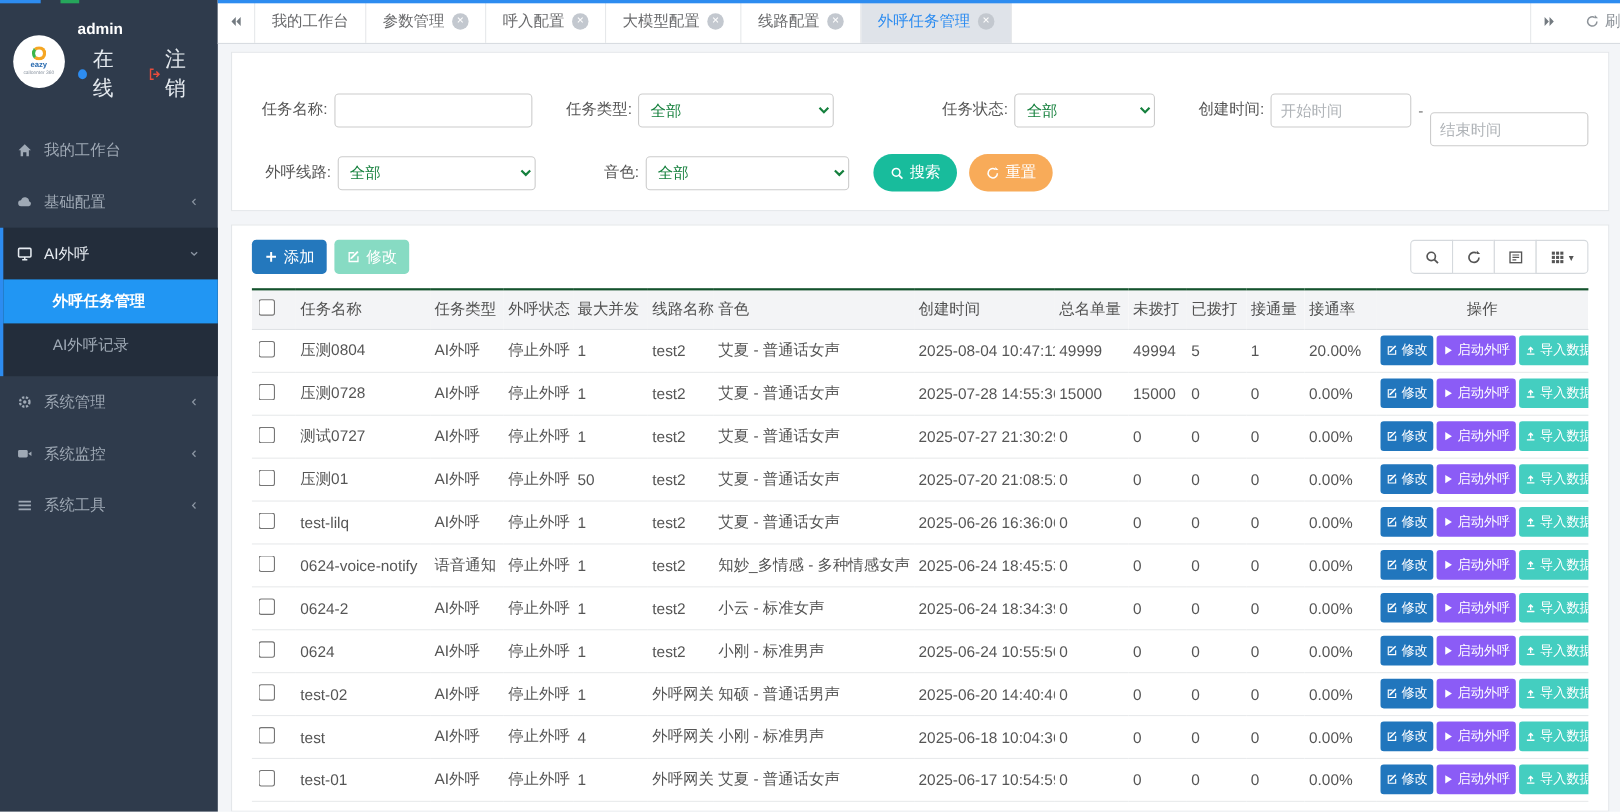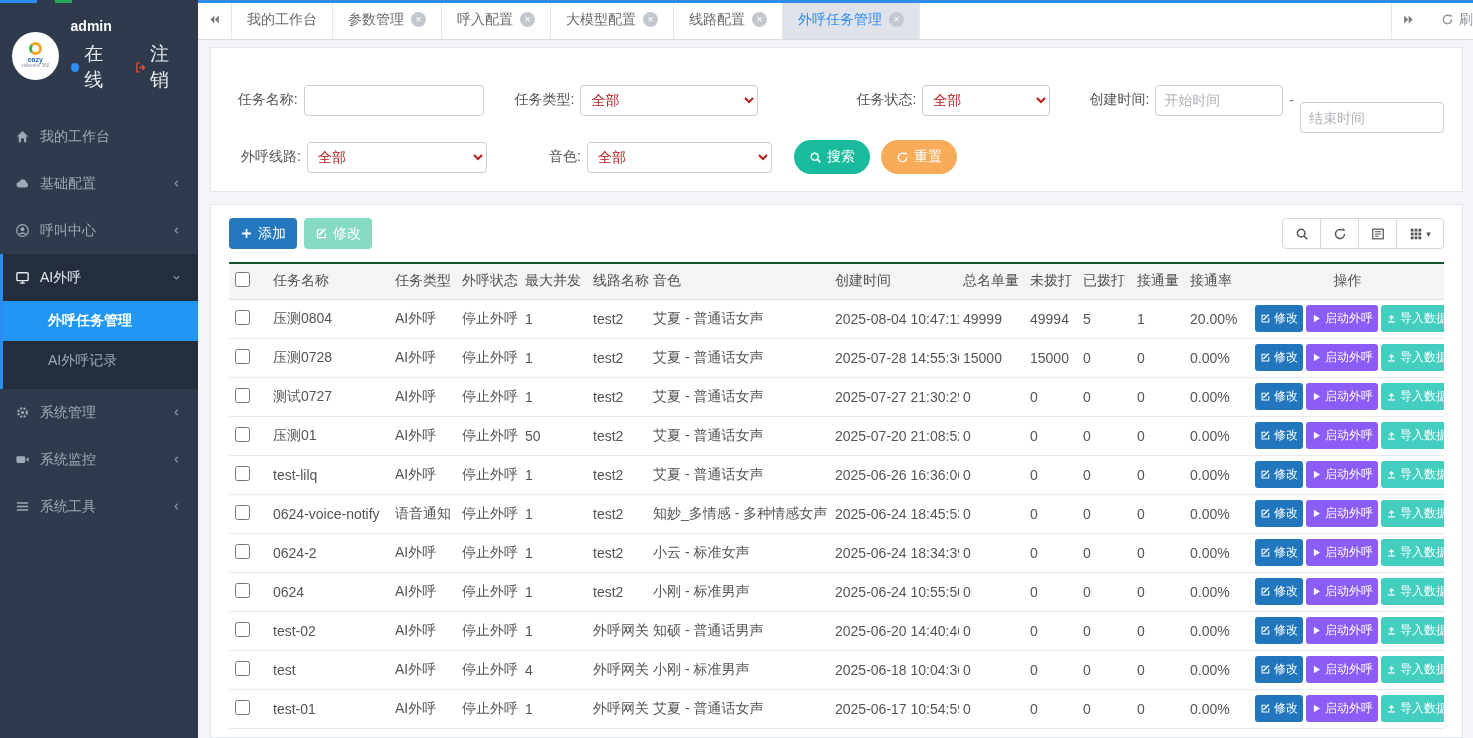--- a/index.html
+++ b/index.html
@@ -51,21 +51,21 @@
   .tab.active { background:#dfe3e9; color:#2d8cf0; }
   .tab-close { width:15px; height:15px; border-radius:50%; background:#c3c8cf; color:#fff; font-size:11px; line-height:14px; text-align:center; cursor:pointer; }
   .tabbar-right { margin-left:auto; display:flex; align-items:stretch; }
   .refresh-btn { display:flex; align-items:center; gap:5px; color:#8d9399; padding:0 4px 0 16px; cursor:pointer; margin-right:-18px; white-space:nowrap; }
 
   .content { flex:1; padding:7px 10px 0 12px; display:flex; flex-direction:column; overflow:hidden; }
   .filter-card { background:#fff; border:1px solid #e4e7ea; padding:12px 18px 10px; }
   .filter-row { display:flex; align-items:center; margin:7px 0; }
   .f-label { text-align:right; margin-right:6px; color:#555; white-space:nowrap; }
   .w1 { width:72px; } .g2 { width:72px; margin-left:22px; } .g3 { width:72px; margin-left:90px; } .g4 { width:78px; margin-left:25px; }
-  .f-input { height:31px; border:1px solid #ccc; border-radius:4px; padding:0 8px; color:#b91c1c; font-size:14px; background:#fff; outline:none; }
+  .f-input { height:31px; border:1px solid #ccc; border-radius:4px; padding:0 8px; color:#15803d; font-size:14px; background:#fff; outline:none; }
   .f-input::placeholder { color:#b0b4b8; }
   select.f-input { padding:0 4px 0 6px; }
   .dash { margin:0 6px; color:#777; }
   .btn-pill { height:34px; border-radius:17px; border:none; color:#fff; font-size:14px; padding:0 15px; display:inline-flex; align-items:center; gap:5px; cursor:pointer; font-family:inherit; }
   .btn-search { background:#18bc9c; margin-left:22px; }
   .btn-reset { background:#f8ab59; margin-left:11px; }
 
   .table-card { background:#fff; border:1px solid #e4e7ea; margin-top:12px; flex:1; padding:13px 18px 0; display:flex; flex-direction:column; overflow:hidden; }
   .table-toolbar { display:flex; align-items:center; margin-bottom:13px; }
   .btn { height:31px; border:none; border-radius:4px; color:#fff; font-size:14px; padding:0 11px; display:inline-flex; align-items:center; gap:5px; cursor:pointer; font-family:inherit; }
@@ -148,35 +148,20 @@
           </span>
         <span class="label">我的工作台</span>
       </div>
       <div class="menu-item">
         <span class="mi" data-icon="cloud">
             <svg viewBox="0 0 16 16" fill="currentColor">
               <path d="M4.6 12.2a2.9 2.9 0 0 1-.2-5.8 4 4 0 0 1 7.8.9 2.5 2.5 0 0 1-.4 4.9z"></path>
             </svg>
           </span>
         <span class="label">基础配置</span>
-        <span class="chev" data-icon="chev-left">
-            <svg viewBox="0 0 16 16" fill="currentColor">
-              <path d="M9.8 4 6 8l3.8 4" fill="none" stroke="currentColor" stroke-width="1.7"></path>
-            </svg>
-          </span>
-      </div>
-      <div class="menu-item">
-        <span class="mi" data-icon="agent">
-            <svg viewBox="0 0 16 16" fill="currentColor">
-              <circle cx="8" cy="8" r="6.2" fill="none" stroke="currentColor" stroke-width="1.3"></circle>
-              <circle cx="8" cy="6.6" r="2"></circle>
-              <path d="M4.7 12.1a4.6 4.6 0 0 1 6.6 0" fill="none" stroke="currentColor" stroke-width="1.6"></path>
-            </svg>
-          </span>
-        <span class="label">呼叫中心</span>
         <span class="chev" data-icon="chev-left">
             <svg viewBox="0 0 16 16" fill="currentColor">
               <path d="M9.8 4 6 8l3.8 4" fill="none" stroke="currentColor" stroke-width="1.7"></path>
             </svg>
           </span>
       </div>
       <div class="menu-group expanded">
         <div class="menu-item parent">
           <span class="mi" data-icon="monitor">
               <svg viewBox="0 0 16 16" fill="currentColor">

